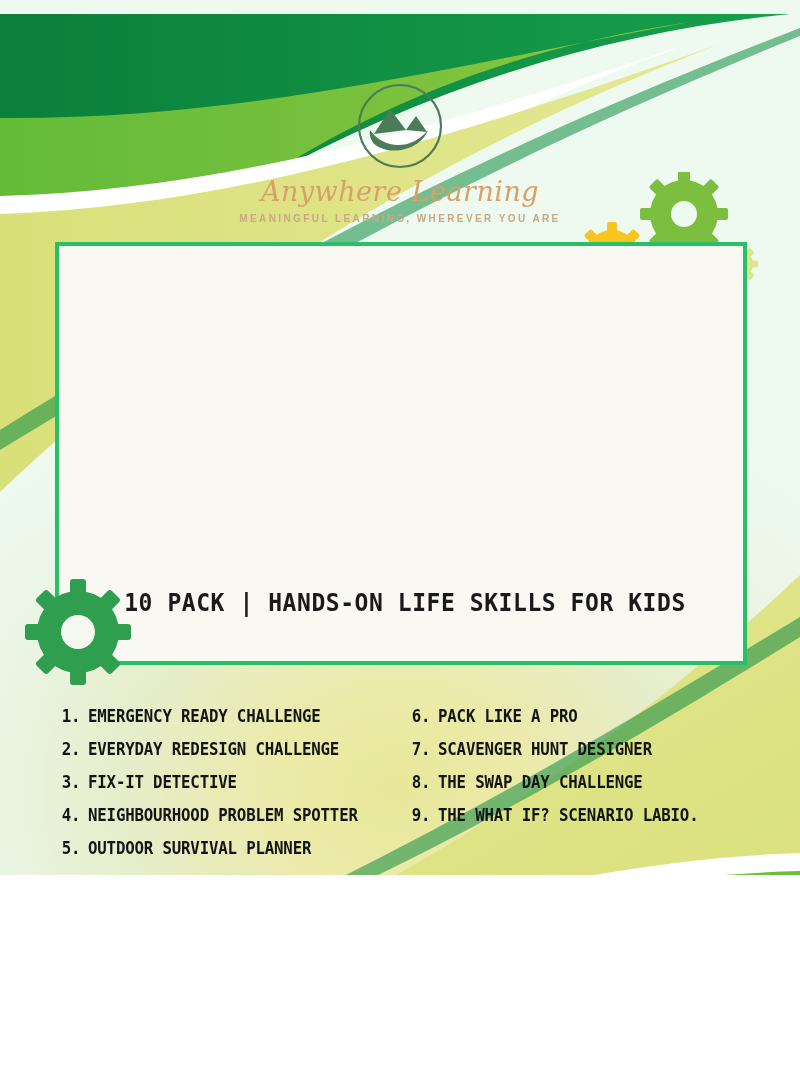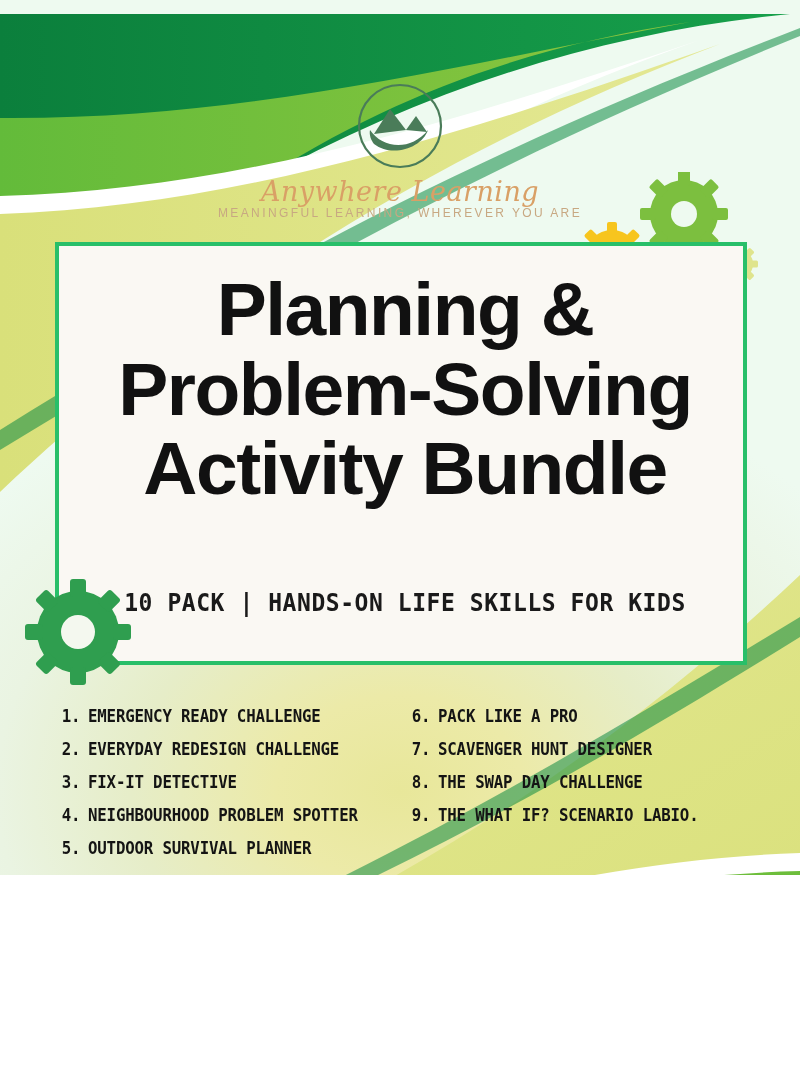--- a/index.html
+++ b/index.html
@@ -21,22 +21,22 @@
   #logo-block{
     position:absolute;left:0;top:78px;width:800px;text-align:center;
   }
   #logo-mark{display:block;margin:0 auto;}
   #wordmark{
     margin-top:4px;font-size:27px;line-height:1.05;
     color:#d9a066;font-style:italic;font-weight:400;
     font-family:"DejaVu Serif",serif;letter-spacing:.5px;
   }
   #tagline{
-    font-size:12px;letter-spacing:2.4px;
-    color:#c8a882;font-weight:400;
+    margin-top:7px;font-size:10px;letter-spacing:2.4px;
+    color:#c8a882;font-weight:700;
   }
 
   
   #frame{
     position:absolute;left:55px;top:242px;width:692px;height:423px;
     border:4px solid #28bf69;background:#faf8f3;box-sizing:border-box;
   }
   #title{
     position:absolute;left:0;top:24px;width:692px;text-align:center;
     font-size:75px;line-height:1.06;font-weight:700;color:#111111;
@@ -194,25 +194,20 @@
         <rect x="-3.5" y="-20" width="7" height="8" rx="1.5" transform="rotate(45)"></rect>
         <rect x="-3.5" y="12" width="7" height="8" rx="1.5" transform="rotate(45)"></rect>
         <rect x="-20" y="-3.5" width="8" height="7" rx="1.5" transform="rotate(45)"></rect>
         <rect x="12" y="-3.5" width="8" height="7" rx="1.5" transform="rotate(45)"></rect>
       </g>
       <circle r="6" fill="#eefaf0"></circle>
     </g>
   </svg>
 
   <div id="frame">
-    <div id="title">
-      <span class="ln">Planning &amp;</span>
-      <span class="ln">Problem-Solving</span>
-      <span class="ln">Activity Bundle</span>
-    </div>
     <div id="subtitle">10 PACK | HANDS-ON LIFE SKILLS FOR KIDS</div>
   </div>
 
   <svg id="gear-left-big" viewBox="0 0 120 120">
     <g transform="translate(60,60)" fill="#2f9e4f">
       <circle r="41"></circle>
       <g>
         <rect x="-8" y="-53" width="16" height="18" rx="3"></rect>
         <rect x="-8" y="35" width="16" height="18" rx="3"></rect>
         <rect x="-53" y="-8" width="18" height="16" rx="3"></rect>

